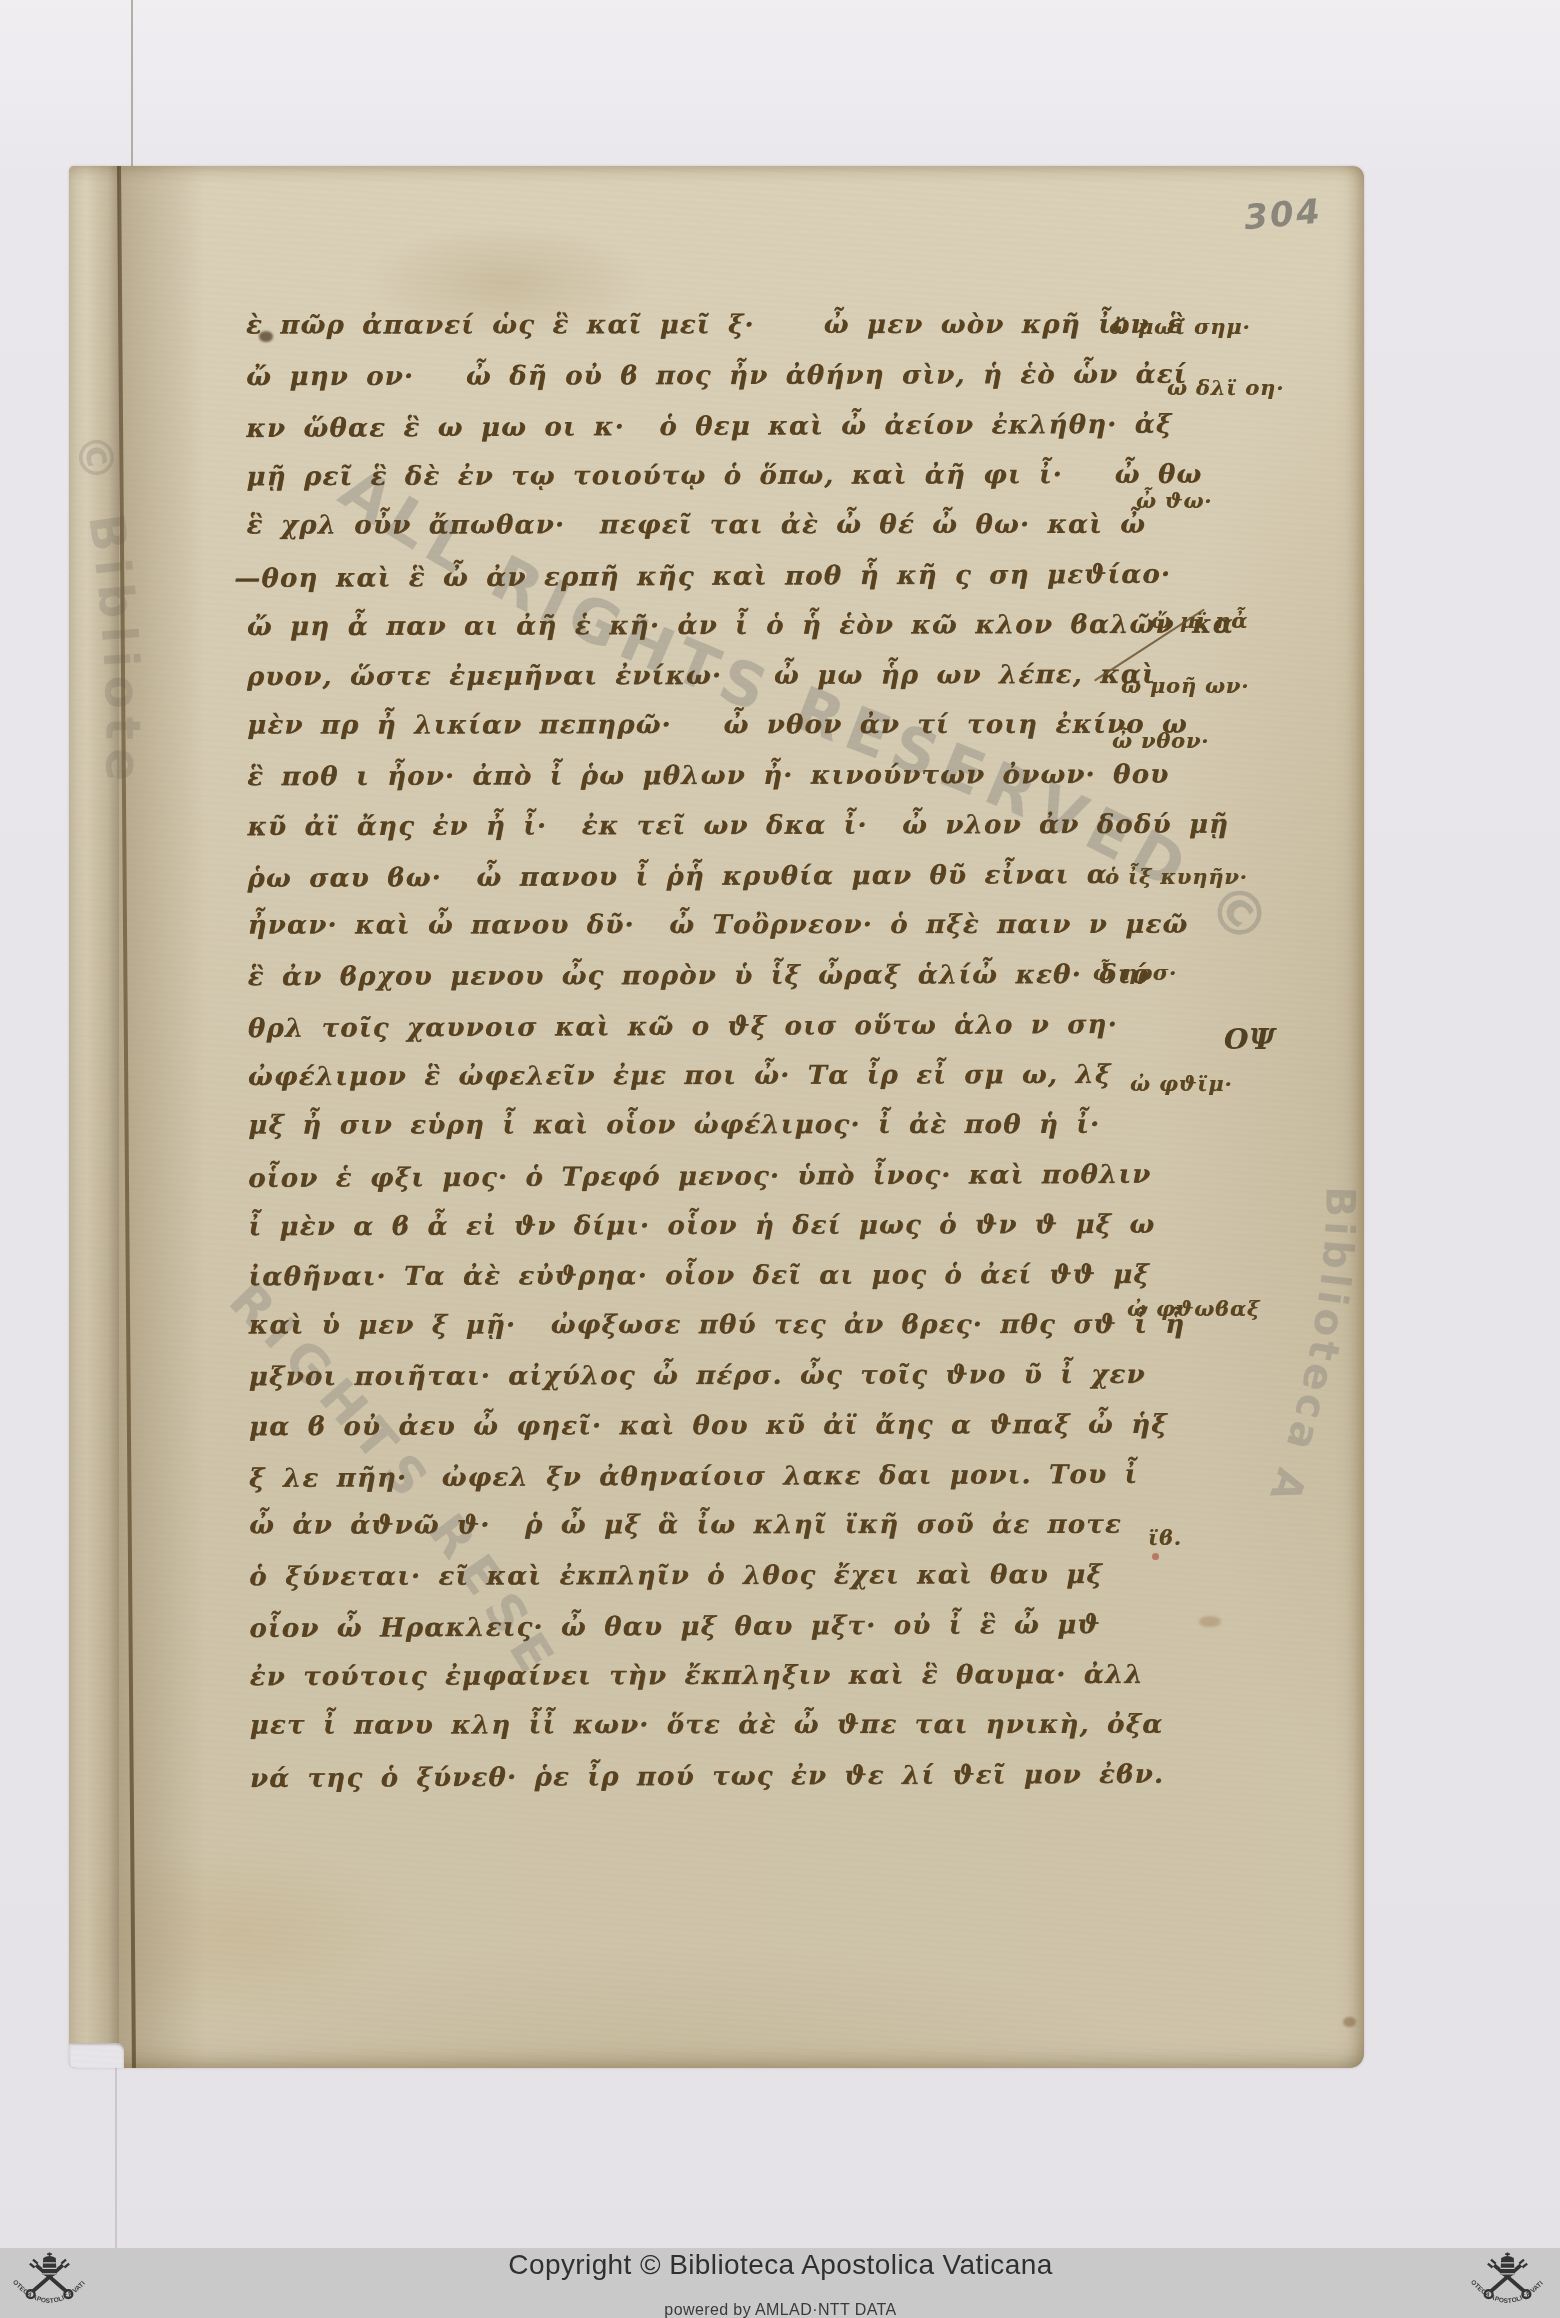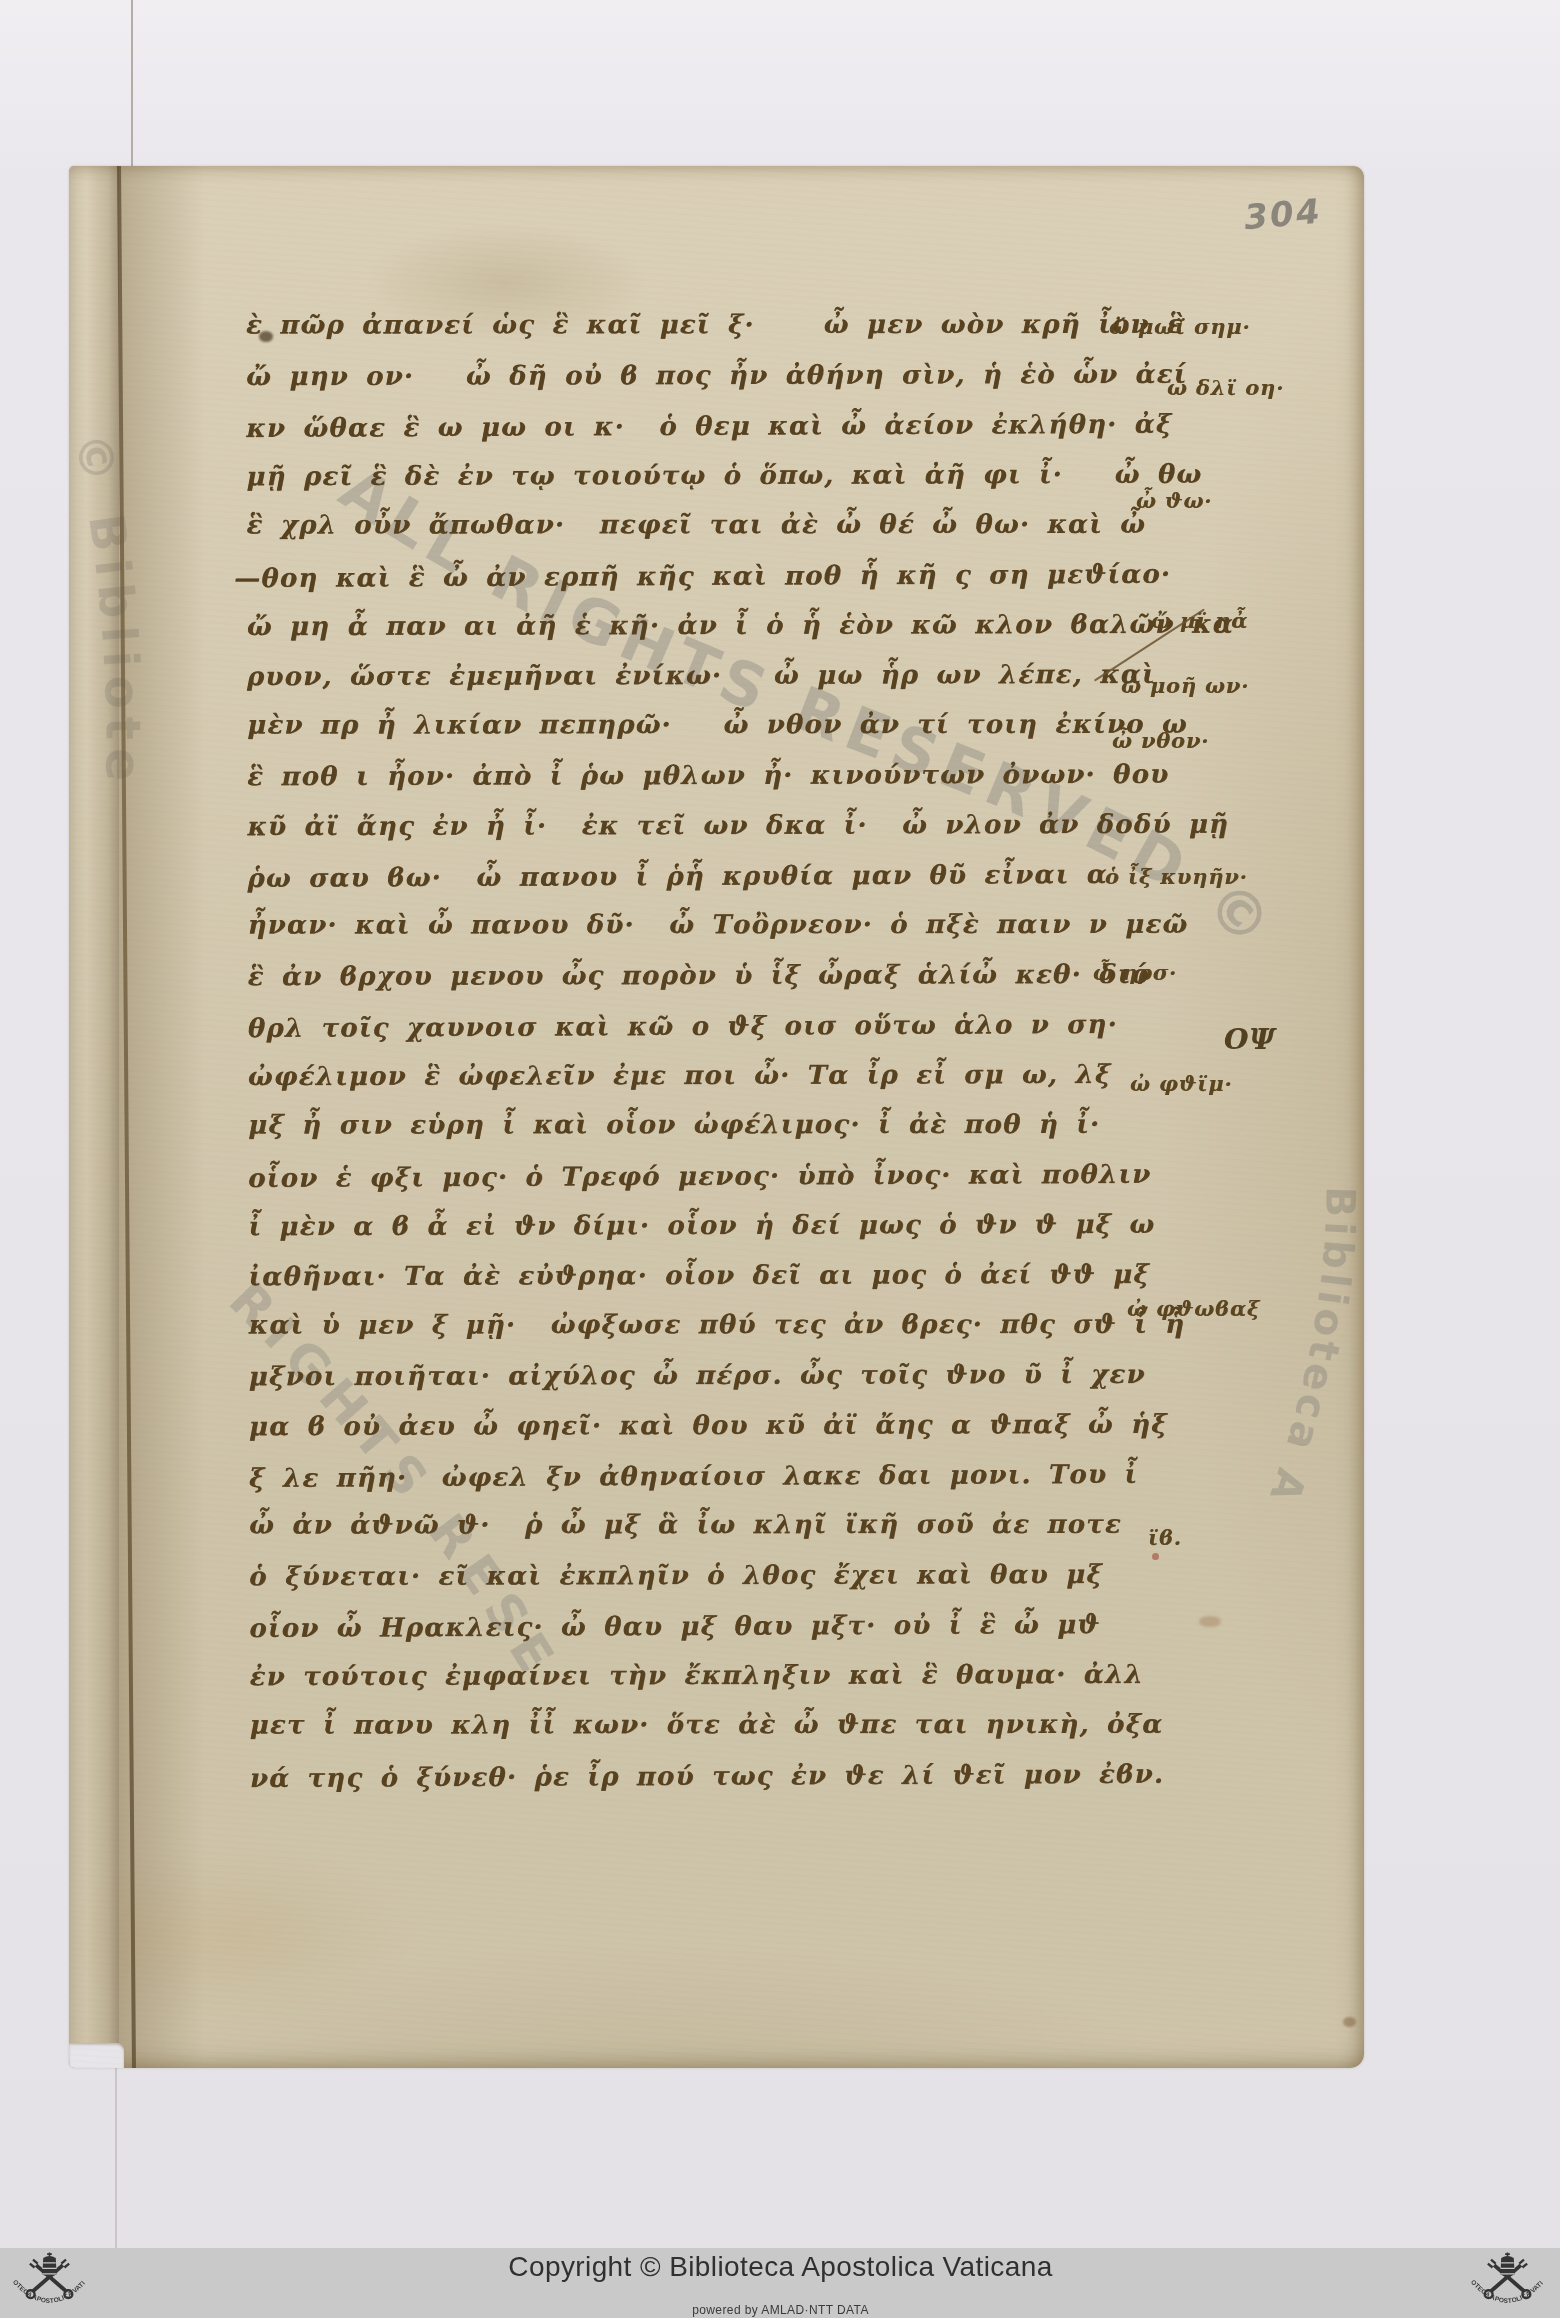--- a/index.html
+++ b/index.html
@@ -76,21 +76,21 @@
         letter-spacing:0.8px;text-shadow:0.2px 0.2px 0.5px rgba(70,50,25,.5);}
   .margin-note.lg{font-size:28px;color:#514021;}
   .ink-slash{position:absolute;left:1015px;top:478px;width:131px;height:2.3px;
         background:#6a5330;transform:rotate(-33deg);border-radius:1.6px;opacity:.85;}
 
   
   .footer{position:absolute;left:0;top:2248px;width:1561px;height:71px;background:#c9c9c9;
         display:flex;align-items:center;justify-content:center;}
   .footer-center{display:flex;flex-direction:column;align-items:center;gap:20px;}
   .footer-copyright{font-size:28px;color:#303030;letter-spacing:0.4px;}
-  .footer-powered{font-size:12px;color:#3a3a3a;letter-spacing:0.4px;}
+  .footer-powered{font-size:16px;color:#3a3a3a;letter-spacing:0.4px;}
   .emblem{position:absolute;top:3.1px;width:87px;height:66px;}
   #emblem-left{left:6.2px;}
   #emblem-right{left:1464px;}
 </style>
 </head>
 <body>
 
 <div class="crease-line" id="crease-top"></div>
 <div class="crease-line" id="crease-bottom"></div>
 

